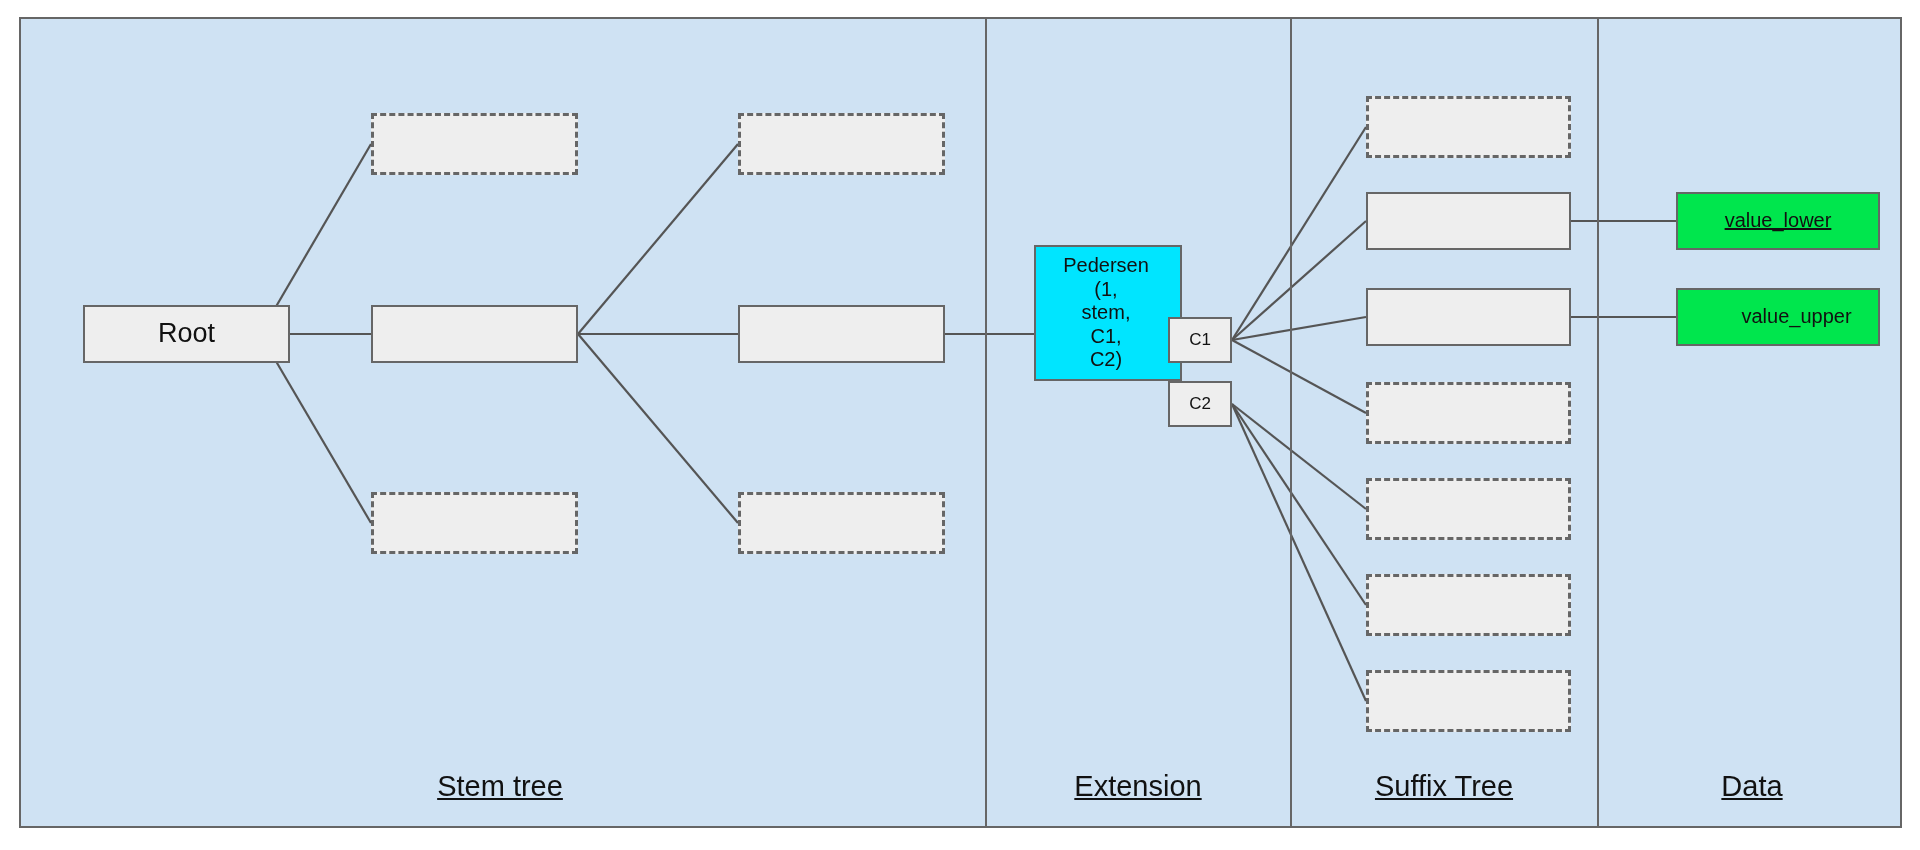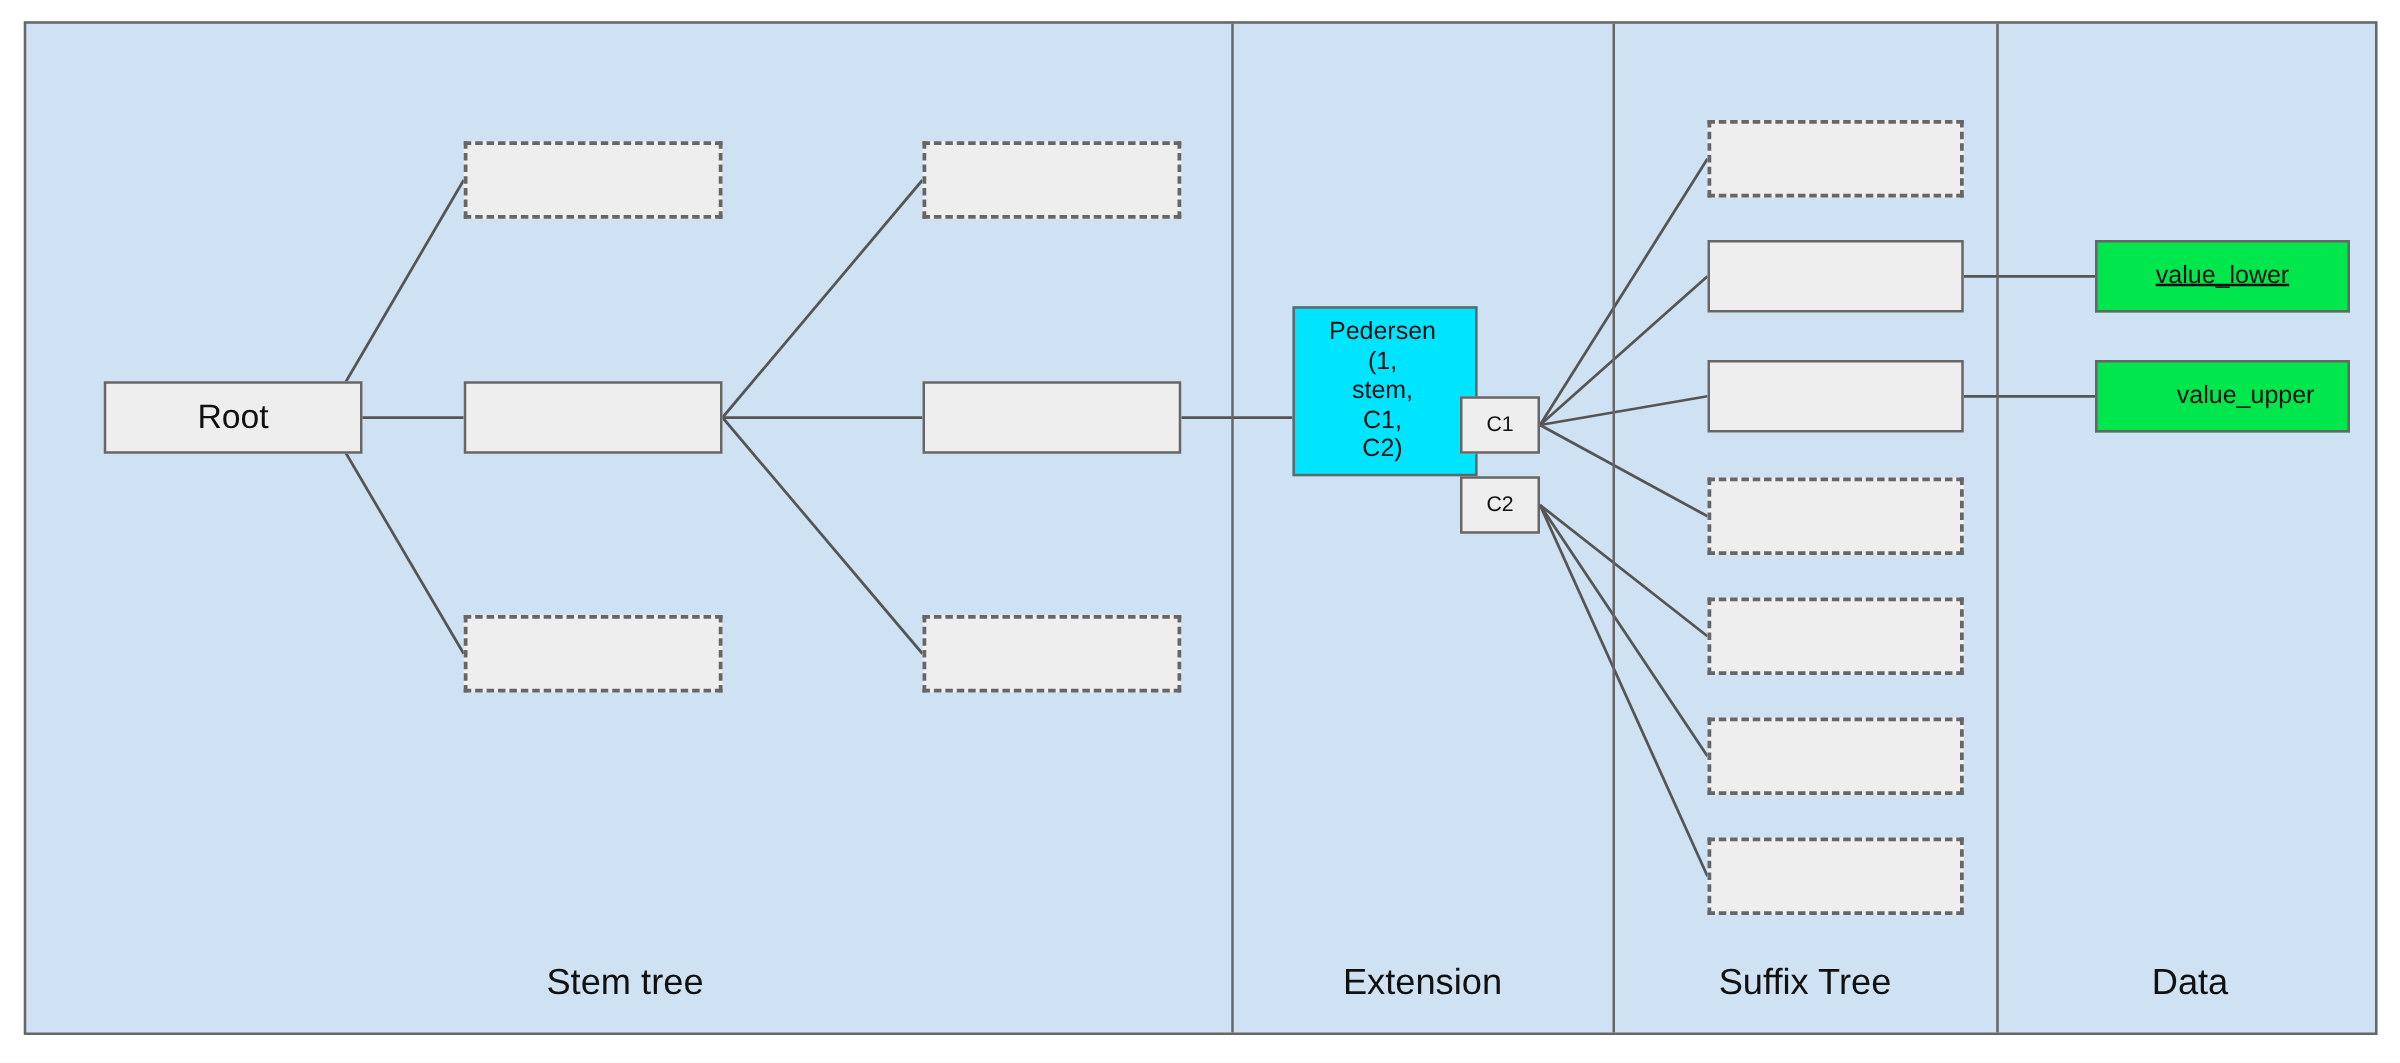--- a/index.html
+++ b/index.html
@@ -38,20 +38,21 @@
     background: #666666;
   }
   
   .panel-label {
     position: absolute;
     font-size: 29px;
     color: #111111;
     text-align: center;
     white-space: nowrap;
     line-height: 1;
+    text-decoration: underline;
   }
   
   #edges {
     position: absolute;
     left: 0;
     top: 0;
     width: 1920px;
     height: 850px;
     pointer-events: none;
   }

